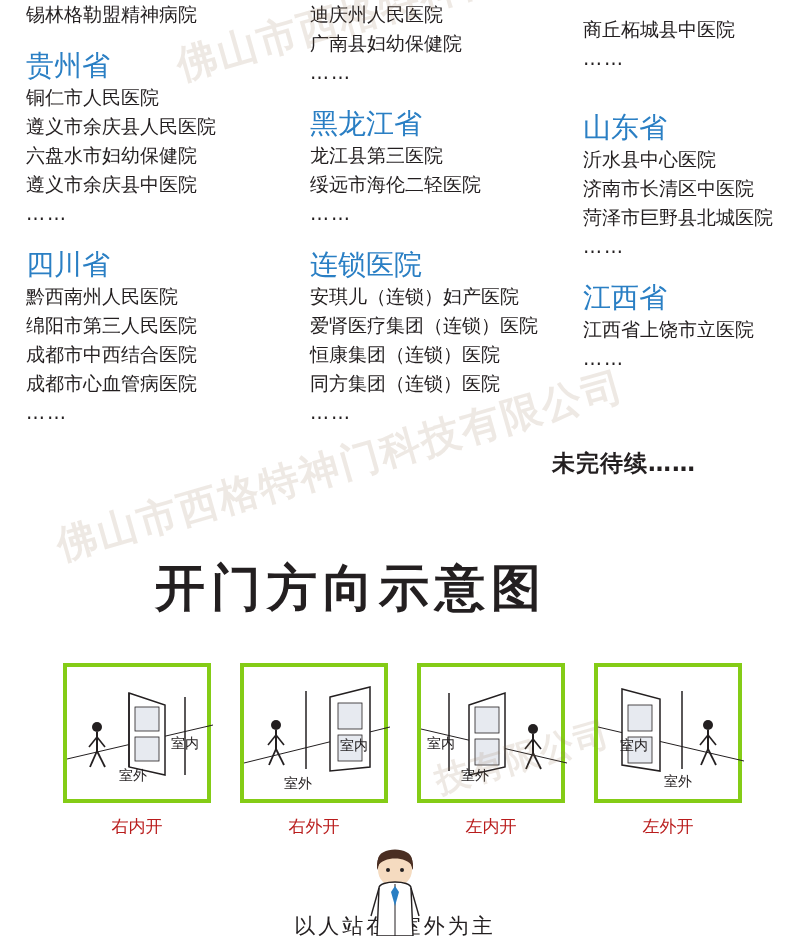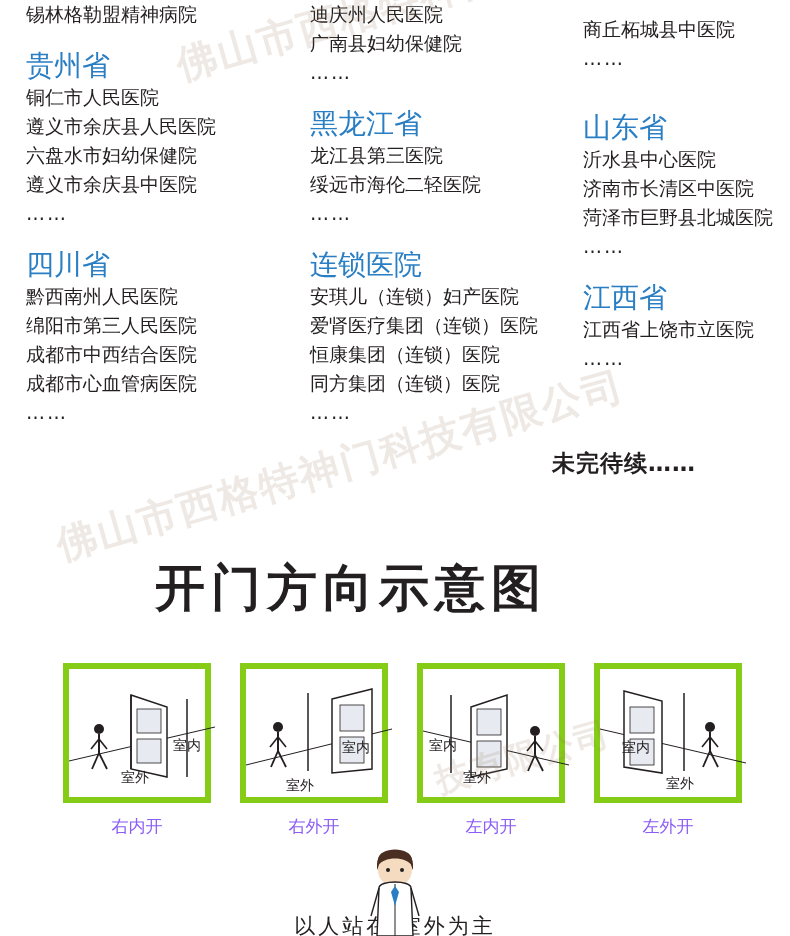--- a/index.html
+++ b/index.html
@@ -105,35 +105,35 @@
     position: absolute;
     left: 0; top: 663px;
     width: 790px;
     z-index: 3;
   }
   .dia {
     position: absolute;
     top: 0;
     width: 148px;
     height: 140px;
-    border: 6px solid #84cc16;
+    border: 4px solid #84cc16;
     background: #ffffff;
   }
   .d1 { left: 63px; }
   .d2 { left: 240px; }
   .d3 { left: 417px; }
   .d4 { left: 594px; }
 
   .cap {
     position: absolute;
     top: 152px;
     width: 148px;
     text-align: center;
     font-size: 17px;
-    color: #8b5cf6;
+    color: #b91c1c;
   }
   .c1 { left: 63px; }
   .c2 { left: 240px; }
   .c3 { left: 417px; }
   .c4 { left: 594px; }
 
   .dia svg { display: block; }
 
   
   .person {

